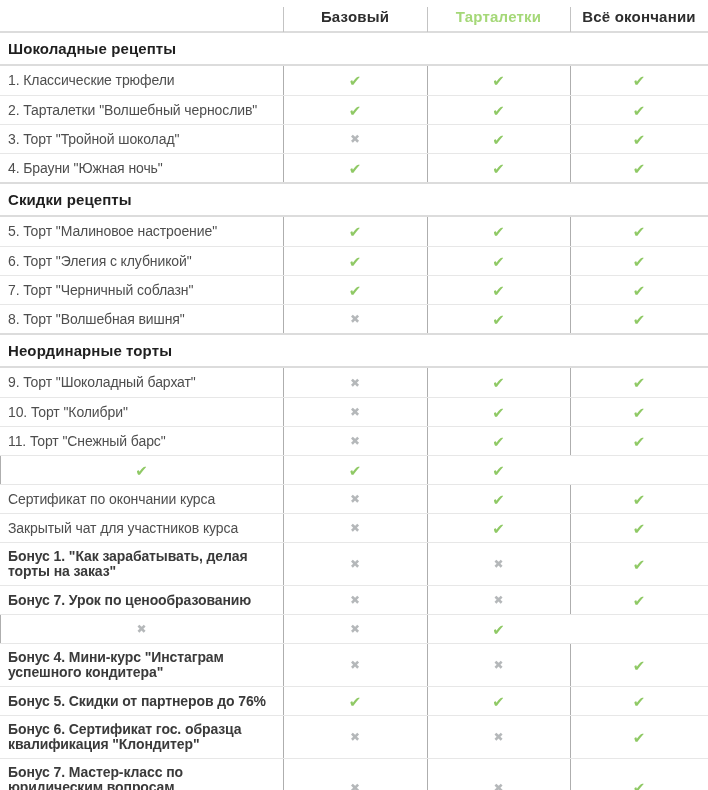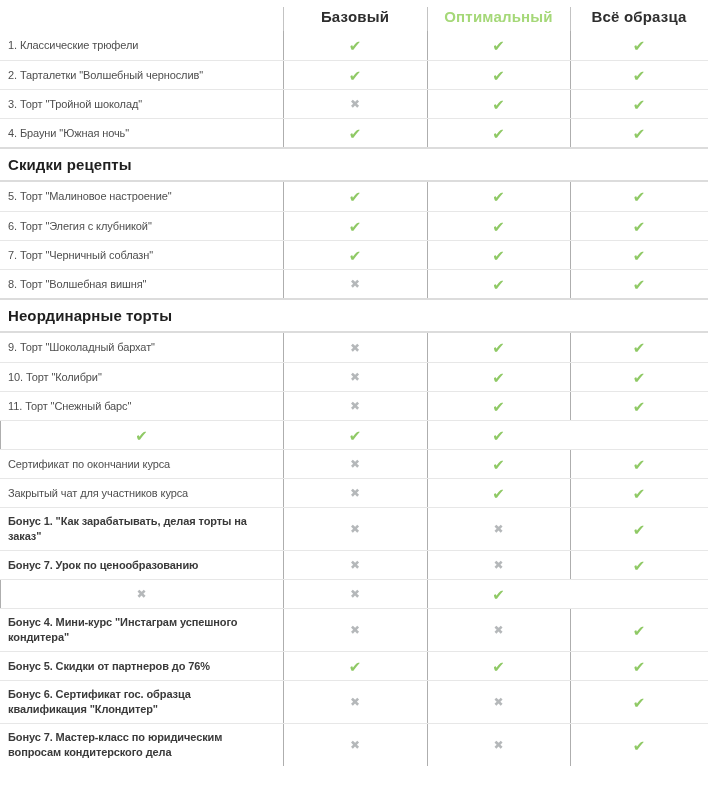--- a/index.html
+++ b/index.html
@@ -57,21 +57,21 @@
   }
   
   .data-row { min-height: 29px; align-items: stretch; }
   .data-row + .data-row { border-top: 1px solid var(--row-line); }
   .label-cell {
     display: flex;
     align-items: center;
     padding: 6px 12px 6px 8px;
   }
   .row-label {
-    font-size: 11px;
+    font-size: 14px;
     line-height: 15px;
     letter-spacing: -0.1px;
     color: #4e4e4e;
   }
   .data-row.bold .row-label {
     font-weight: bold;
     color: #3a3a3a;
   }
   .value-cell {
     position: relative;
@@ -90,24 +90,27 @@
   .mark.check { color: var(--check-green); font-size: 15px; }
   .mark.cross { color: var(--cross-gray); font-size: 12px; font-weight: bold; }
 </style>
 </head>
 <body>
 
 <div class="pricing-table">
   <div class="grid-row header-row">
     <div class="label-cell"></div>
     <div class="plan-cell">Базовый</div>
-    <div class="plan-cell highlight">Оптимальный</div>
-    <div class="plan-cell">Всё образца</div>
+    <div class="plan-cell highlight">Тарталетки</div>
+    <div class="plan-cell">Всё окончании</div>
   </div>
   <div id="rows">
+  <div class="section-row">
+    <span class="section-title">Шоколадные рецепты</span>
+  </div>
 
   <div class="grid-row data-row">
     <div class="label-cell">
       <span class="row-label">1. Классические трюфели</span>
     </div>
     <div class="value-cell">
           <span class="mark check">✔</span>
         </div>
     <div class="value-cell">
           <span class="mark check">✔</span>

